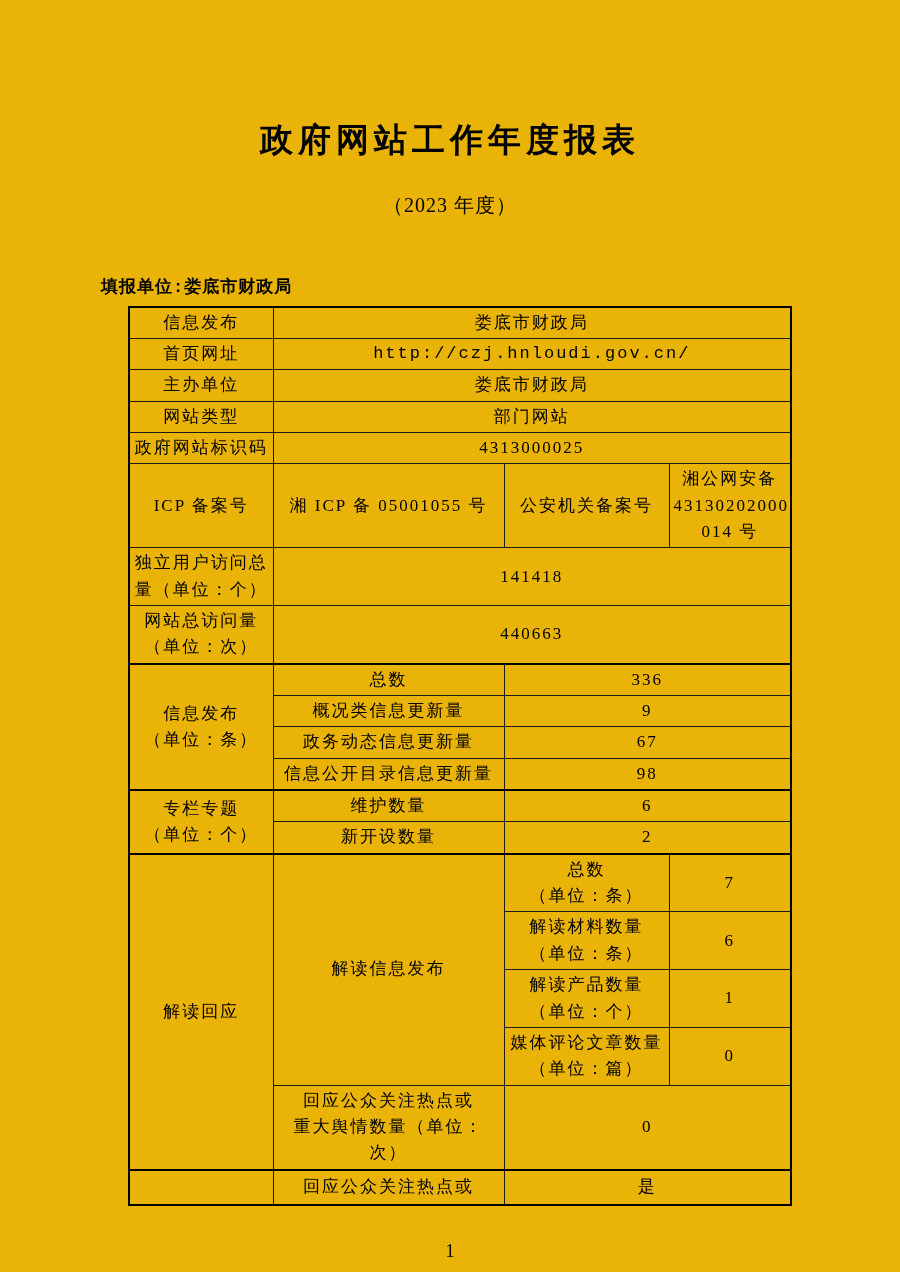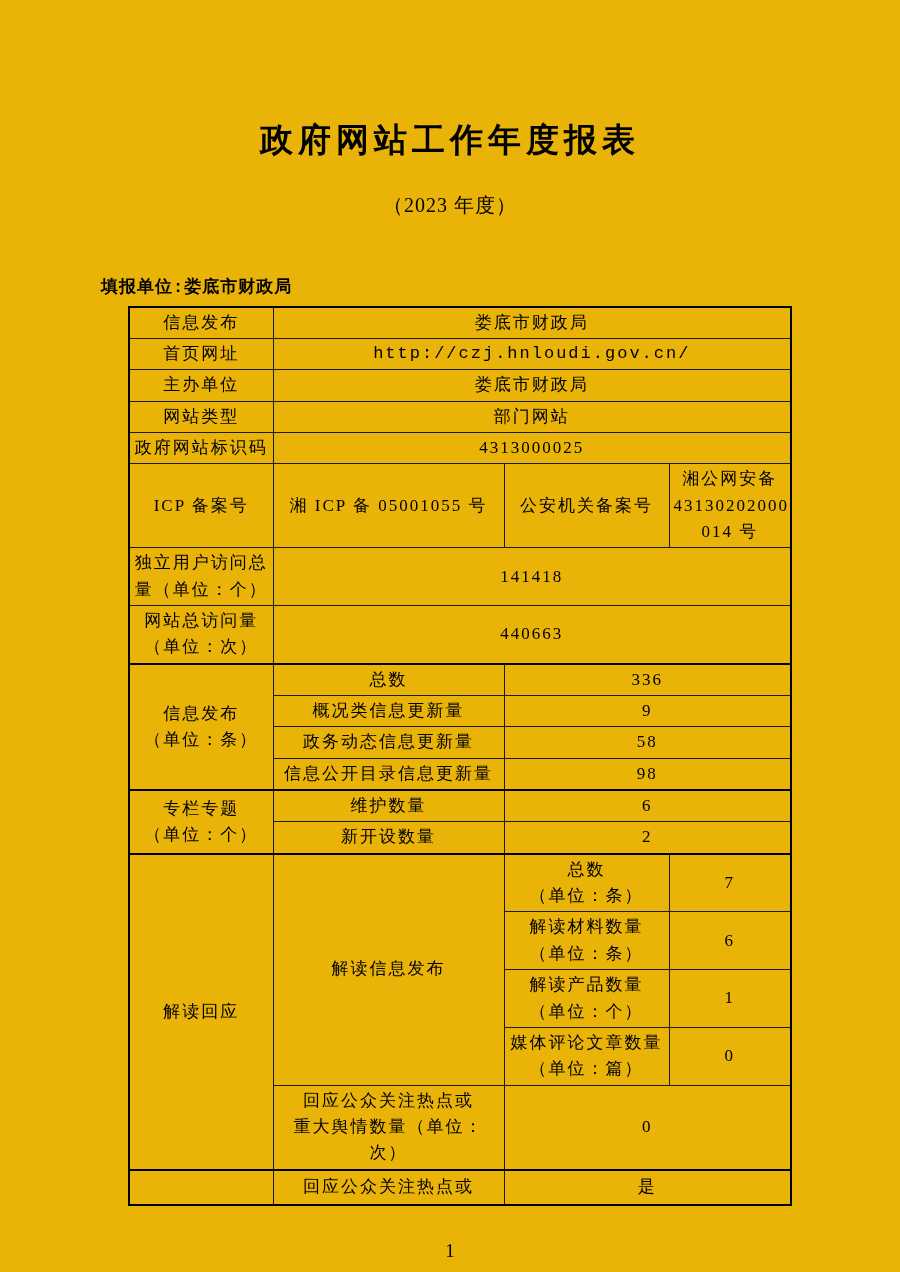--- a/index.html
+++ b/index.html
@@ -135,21 +135,21 @@
 （单位：条）</td>
         <td>总数</td>
         <td colspan="2" class="num">336</td>
       </tr>
       <tr class="h31">
         <td>概况类信息更新量</td>
         <td colspan="2" class="num">9</td>
       </tr>
       <tr class="h31">
         <td>政务动态信息更新量</td>
-        <td colspan="2" class="num">58</td>
+        <td colspan="2" class="num">67</td>
       </tr>
       <tr class="h31">
         <td>信息公开目录信息更新量</td>
         <td colspan="2" class="num">98</td>
       </tr>
 
       <tr class="h31 thick">
         <td rowspan="2">专栏专题
 （单位：个）</td>
         <td>维护数量</td>

